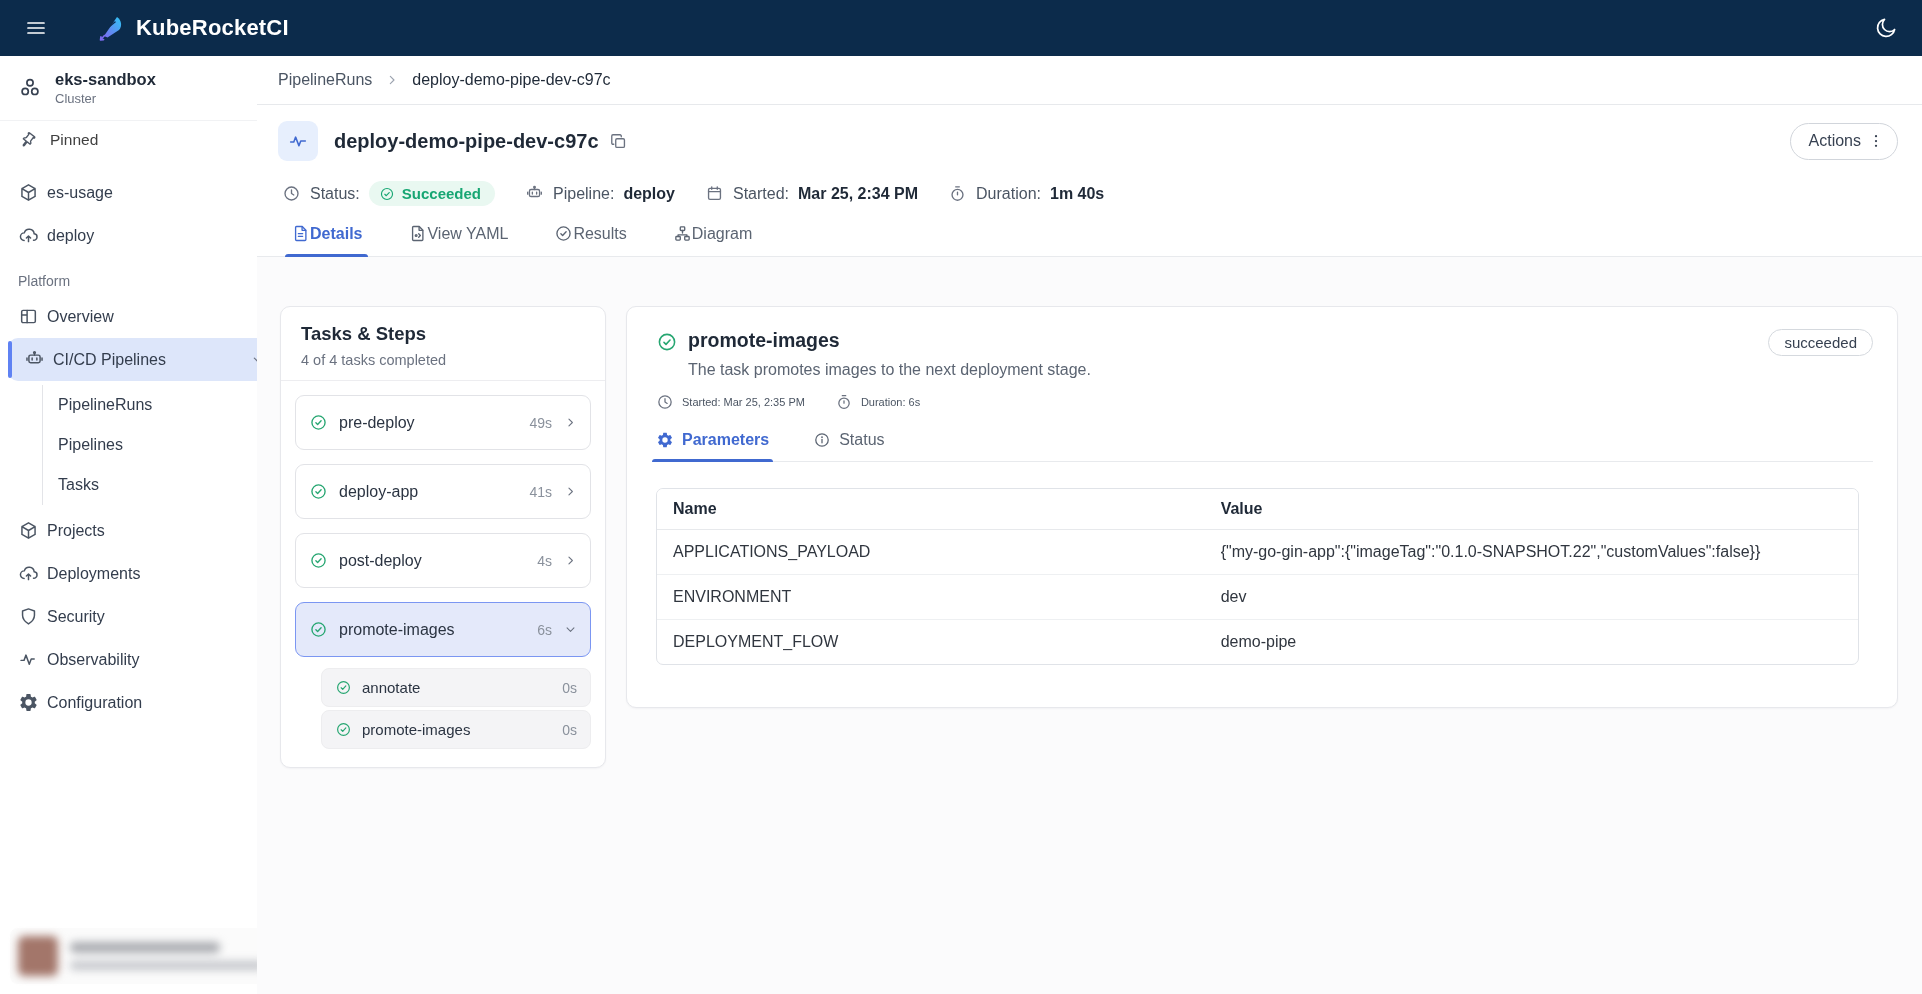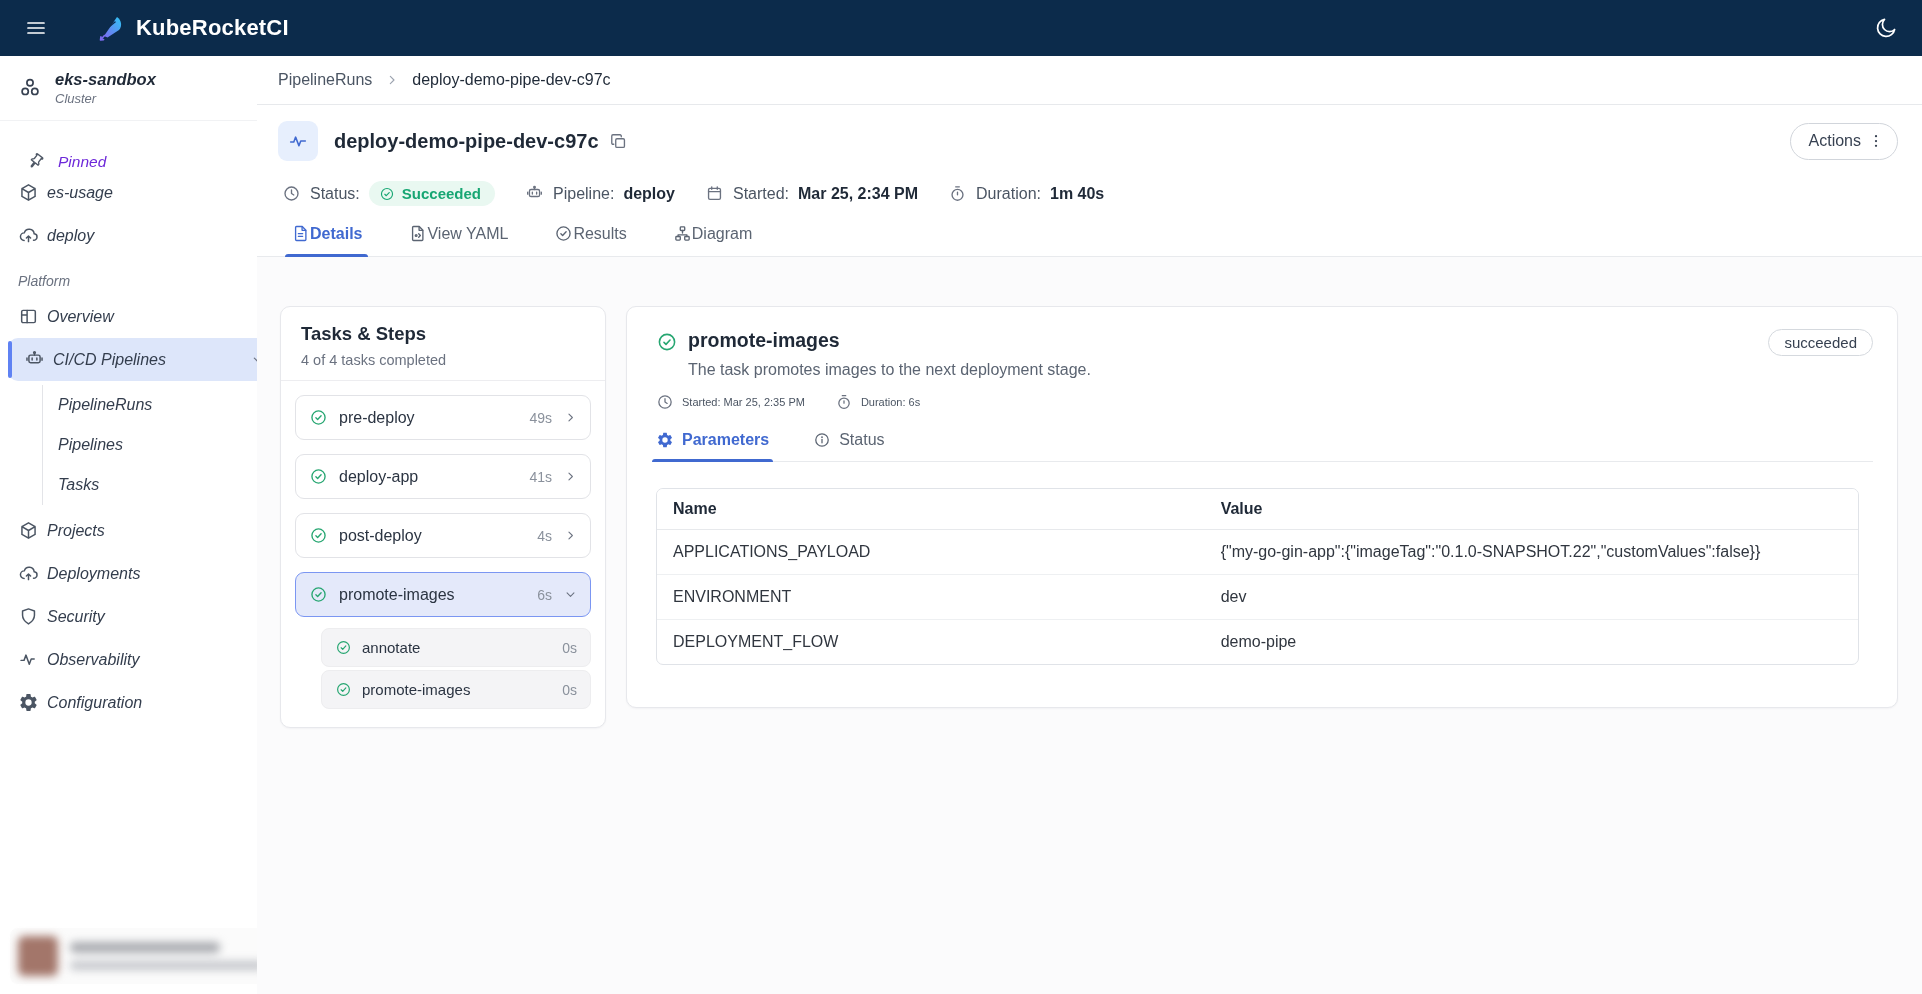--- a/index.html
+++ b/index.html
@@ -20,32 +20,32 @@
   .topbar{position:absolute; left:0; top:0; right:0; height:56px; background:var(--topbar);
           display:flex; align-items:center; padding:0 24px; color:#fff;}
   .hamburger{width:24px; height:24px; color:#fff; cursor:pointer;}
   .brand{display:flex; align-items:center; gap:10px; margin-left:48px;}
   .brand-name{font-size:22px; font-weight:700; letter-spacing:.2px;}
   .topbar-spacer{flex:1;}
   .moon-btn{width:24px; height:24px; color:#fff; cursor:pointer;}
 
   
   .sidebar{position:absolute; left:0; top:56px; bottom:0; width:289px; background:#fff;
-           border-right:1px solid var(--line);font-style:italic;}
+           border-right:1px solid var(--line);}
   .cluster-row{display:flex; align-items:center; gap:13px; padding:14px 14px 14px 18px;
                border-bottom:1px solid #f1f2f4; cursor:pointer;}
   .cluster-icon{width:24px; height:24px; color:#374151;}
   .cluster-texts{flex:1; min-width:0;}
   .cluster-name{font-size:16.5px; font-weight:700; color:#1f2937;}
   .cluster-type{font-size:13px; color:var(--txt-3); margin-top:2px;}
   .unfold{width:18px; height:18px; color:#374151;}
 
   .nav{padding:10px 0 0;}
-  .nav-section{display:flex; align-items:flex-end; gap:13px; height:40px; padding:0 16px 0 18px;
-               color:#6d28d9; font-size:15.5px; cursor:pointer;margin-left:8px;}
+  .nav-section{display:flex; align-items:flex-start; gap:13px; height:40px; padding:0 16px 0 18px;
+               color:#404040; font-size:15.5px; cursor:pointer;}
   .nav-section .sec-icon{width:19px; height:19px; color:#4f5866;}
   .nav-section .chev{margin-left:auto; width:17px; height:17px; color:#6b7280;}
   .nav-item{display:flex; align-items:center; gap:8px; height:43px; padding:0 14px 0 18px;
             font-size:16px; color:#333d4d; cursor:pointer; position:relative;}
   .nav-item .nav-icon{width:21px; height:21px; color:#4b5563; flex:0 0 auto;}
   .nav-item .chev{margin-left:auto; width:17px; height:17px; color:#6b7280;}
   .nav-item.selected{background:var(--accent-bg); border-radius:10px; margin:0 8px; padding-left:16px;}
   .nav-item.selected::before{content:""; position:absolute; left:0; top:3px; bottom:3px; width:4px;
             border-radius:4px; background:var(--accent-bar);}
   .nav-label{white-space:nowrap;}
@@ -107,21 +107,21 @@
   .card{background:#fff; border:1px solid #e7e8ec; border-radius:10px;
         box-shadow:0 1px 2px rgba(15,23,42,.04);}
 
   
   .tasks-card{width:326px; flex:0 0 auto;}
   .tasks-head{padding:16px 20px 12px;}
   .tasks-title{font-size:18.5px; font-weight:700; color:#1f2937;}
   .tasks-sub{font-size:14.5px; color:var(--txt-3); margin-top:7px;}
   .tasks-divider{height:1px; background:#ededf0;}
   .tasks-list{padding:14px 14px 18px; display:flex; flex-direction:column; gap:14px;}
-  .task-row{display:flex; align-items:center; gap:11px; height:45px; padding:0 12px 0 13px;
+  .task-row{display:flex; align-items:center; gap:11px; height:55px; padding:0 12px 0 13px;
             border:1px solid #e2e3e7; border-radius:9px; cursor:pointer; background:#fff;}
   .task-row .st-icon{width:19px; height:19px; color:var(--green); flex:0 0 auto;}
   .task-name{font-size:16px; color:#2b3442; flex:1; white-space:nowrap; overflow:hidden;}
   .task-dur{font-size:14px; color:#8a919c;}
   .task-chev{width:15px; height:15px; color:#6b7280;}
   .task-row.selected{border:1.6px solid var(--accent-border); background:var(--selected-bg);}
   .steps{display:flex; flex-direction:column; gap:3px; margin:-3px 0 0 26px;}
   .step-row{display:flex; align-items:center; gap:10px; height:39px; padding:0 13px;
             background:#f4f4f6; border:1px solid #ededef; border-radius:8px; cursor:pointer;}
   .step-row .st-icon{width:17px; height:17px; color:var(--green);}

